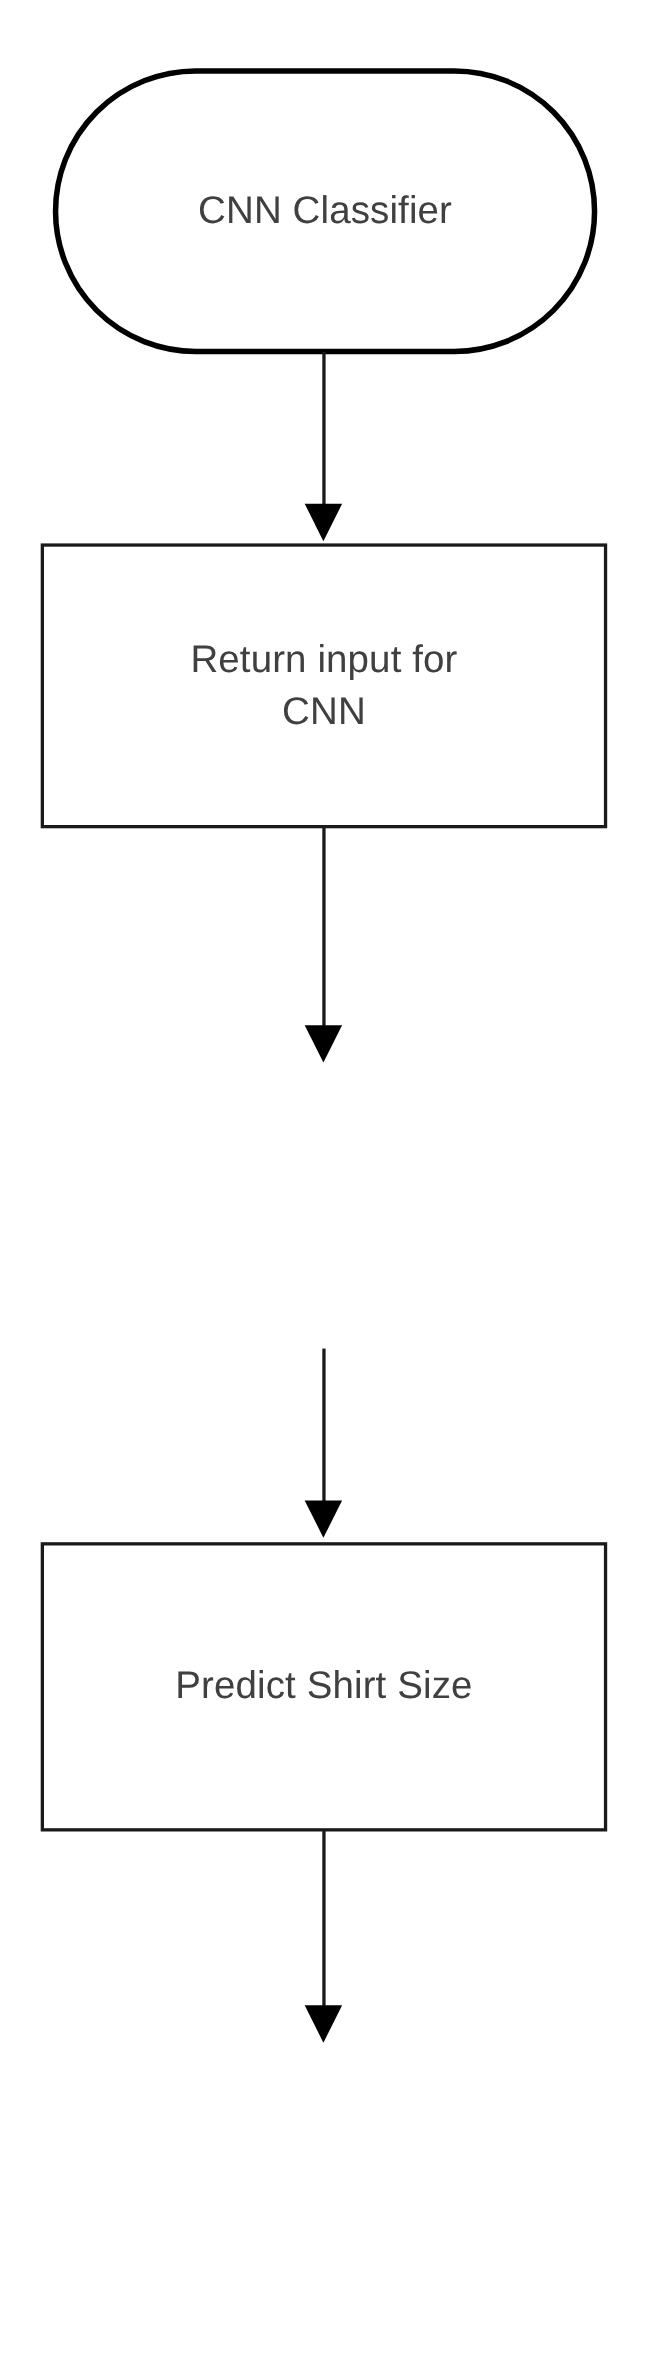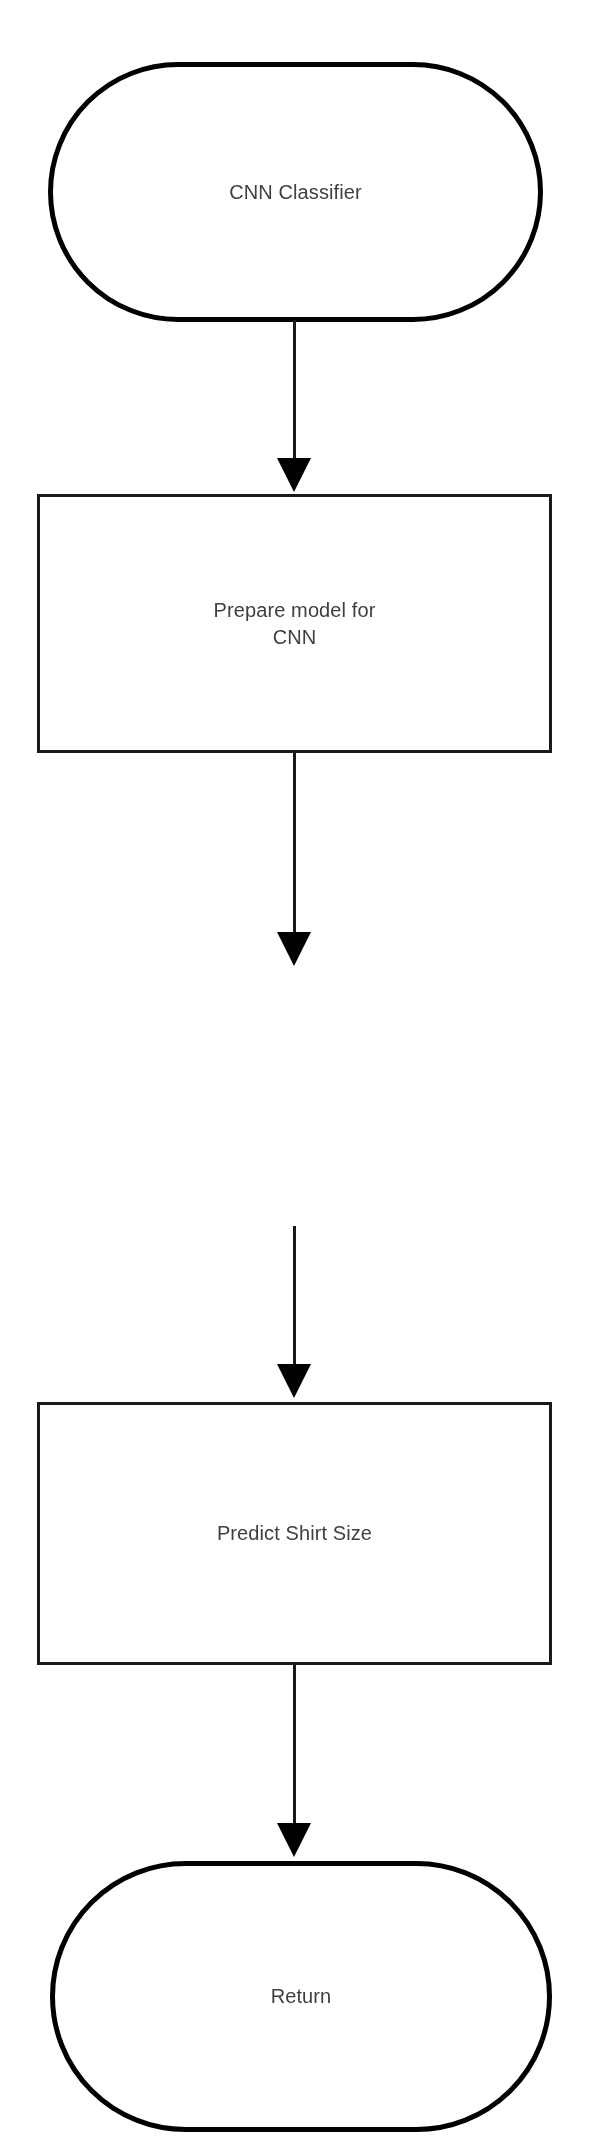--- a/index.html
+++ b/index.html
@@ -37,21 +37,21 @@
     border-radius: 140px;
   }
 
   .node-process {
     border: 3px solid #1a1a1a;
     border-radius: 0;
   }
 
   .node-label {
     color: #404040;
-    font-size: 20px;
+    font-size: 35px;
     line-height: 1.32;
     letter-spacing: 0.1px;
     white-space: pre-line;
     padding: 0 18px;
     user-select: none;
   }
 
   .connector {
     position: absolute;
   }
@@ -104,21 +104,21 @@
   <div class="node node-terminator" id="node-0">
     <span class="node-label">CNN Classifier</span>
   </div>
 
   <div class="connector" id="edge-0">
     <div class="connector-line"></div>
     <div class="connector-head"></div>
   </div>
 
   <div class="node node-process" id="node-1">
-    <span class="node-label">Prepare model for
+    <span class="node-label">Return input for
 CNN</span>
   </div>
 
   <div class="connector" id="edge-1">
     <div class="connector-line"></div>
     <div class="connector-head"></div>
   </div>
 
 
   <div class="connector" id="edge-2">
@@ -128,17 +128,14 @@
 
   <div class="node node-process" id="node-3">
     <span class="node-label">Predict Shirt Size</span>
   </div>
 
   <div class="connector" id="edge-3">
     <div class="connector-line"></div>
     <div class="connector-head"></div>
   </div>
 
-  <div class="node node-terminator" id="node-4">
-    <span class="node-label">Return</span>
-  </div>
 
 </div>
 
 </body></html>

